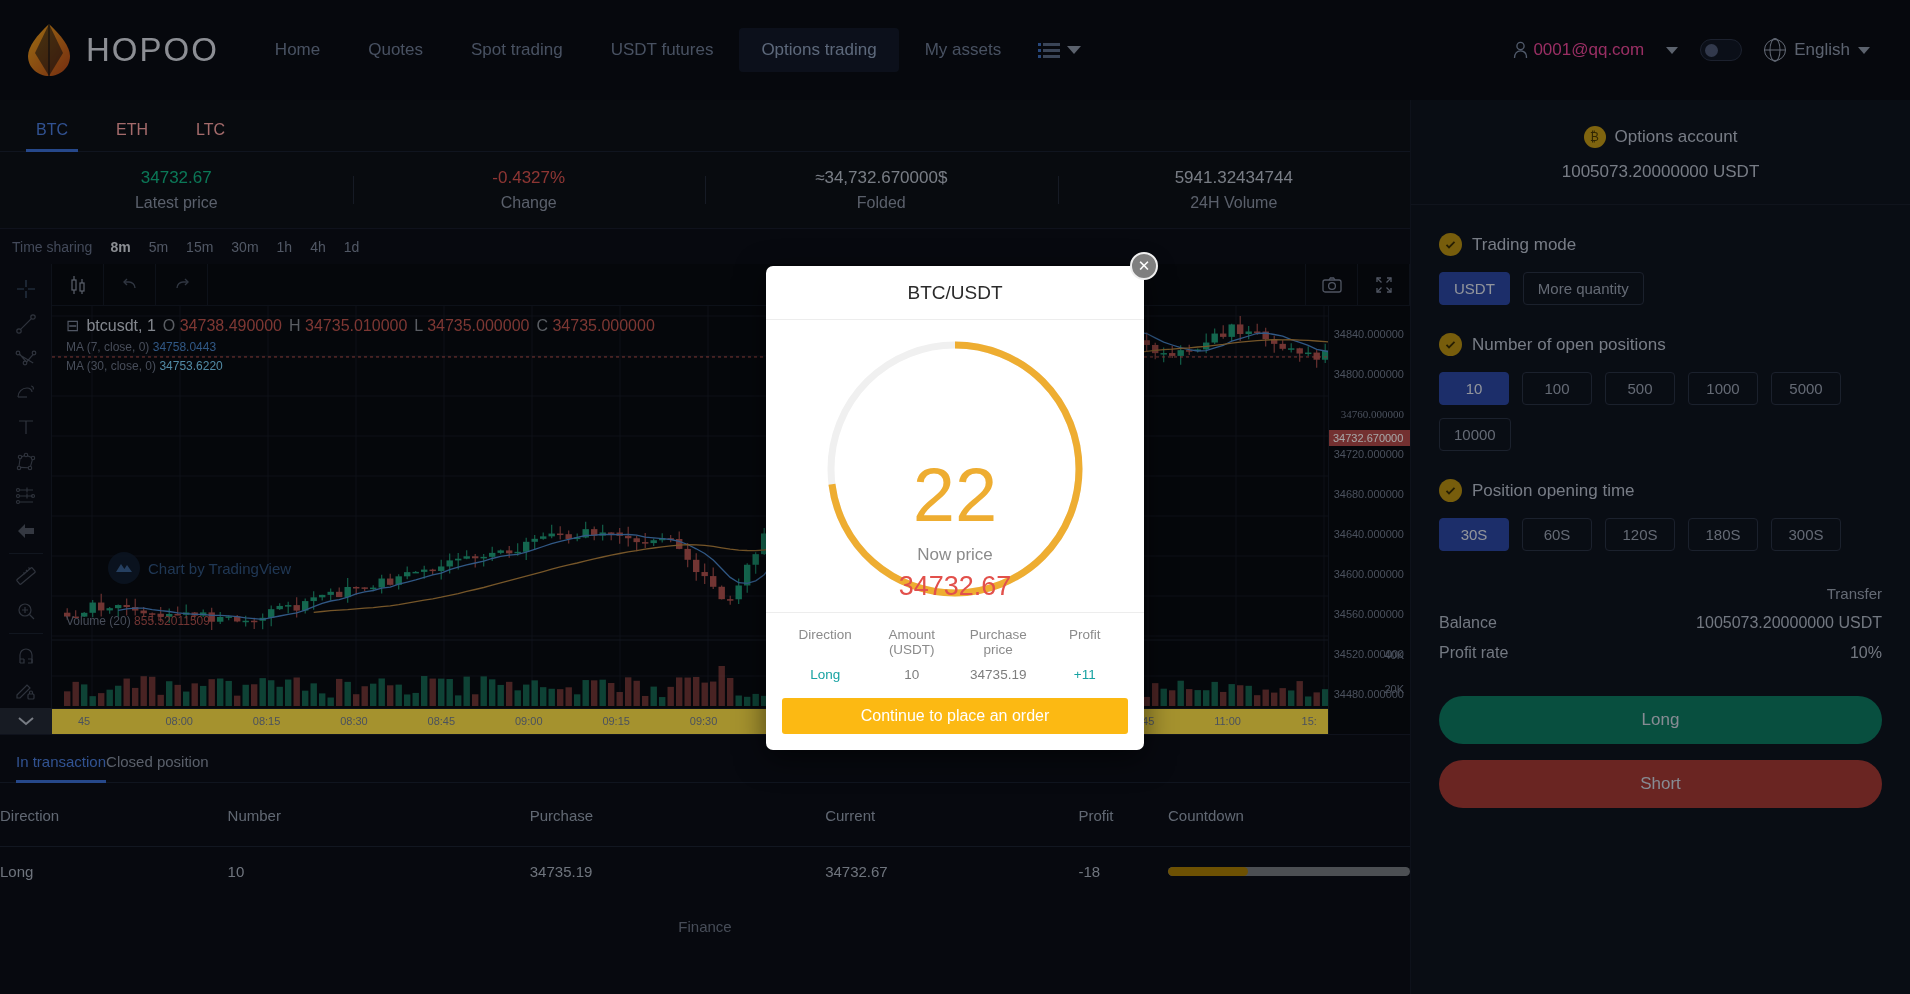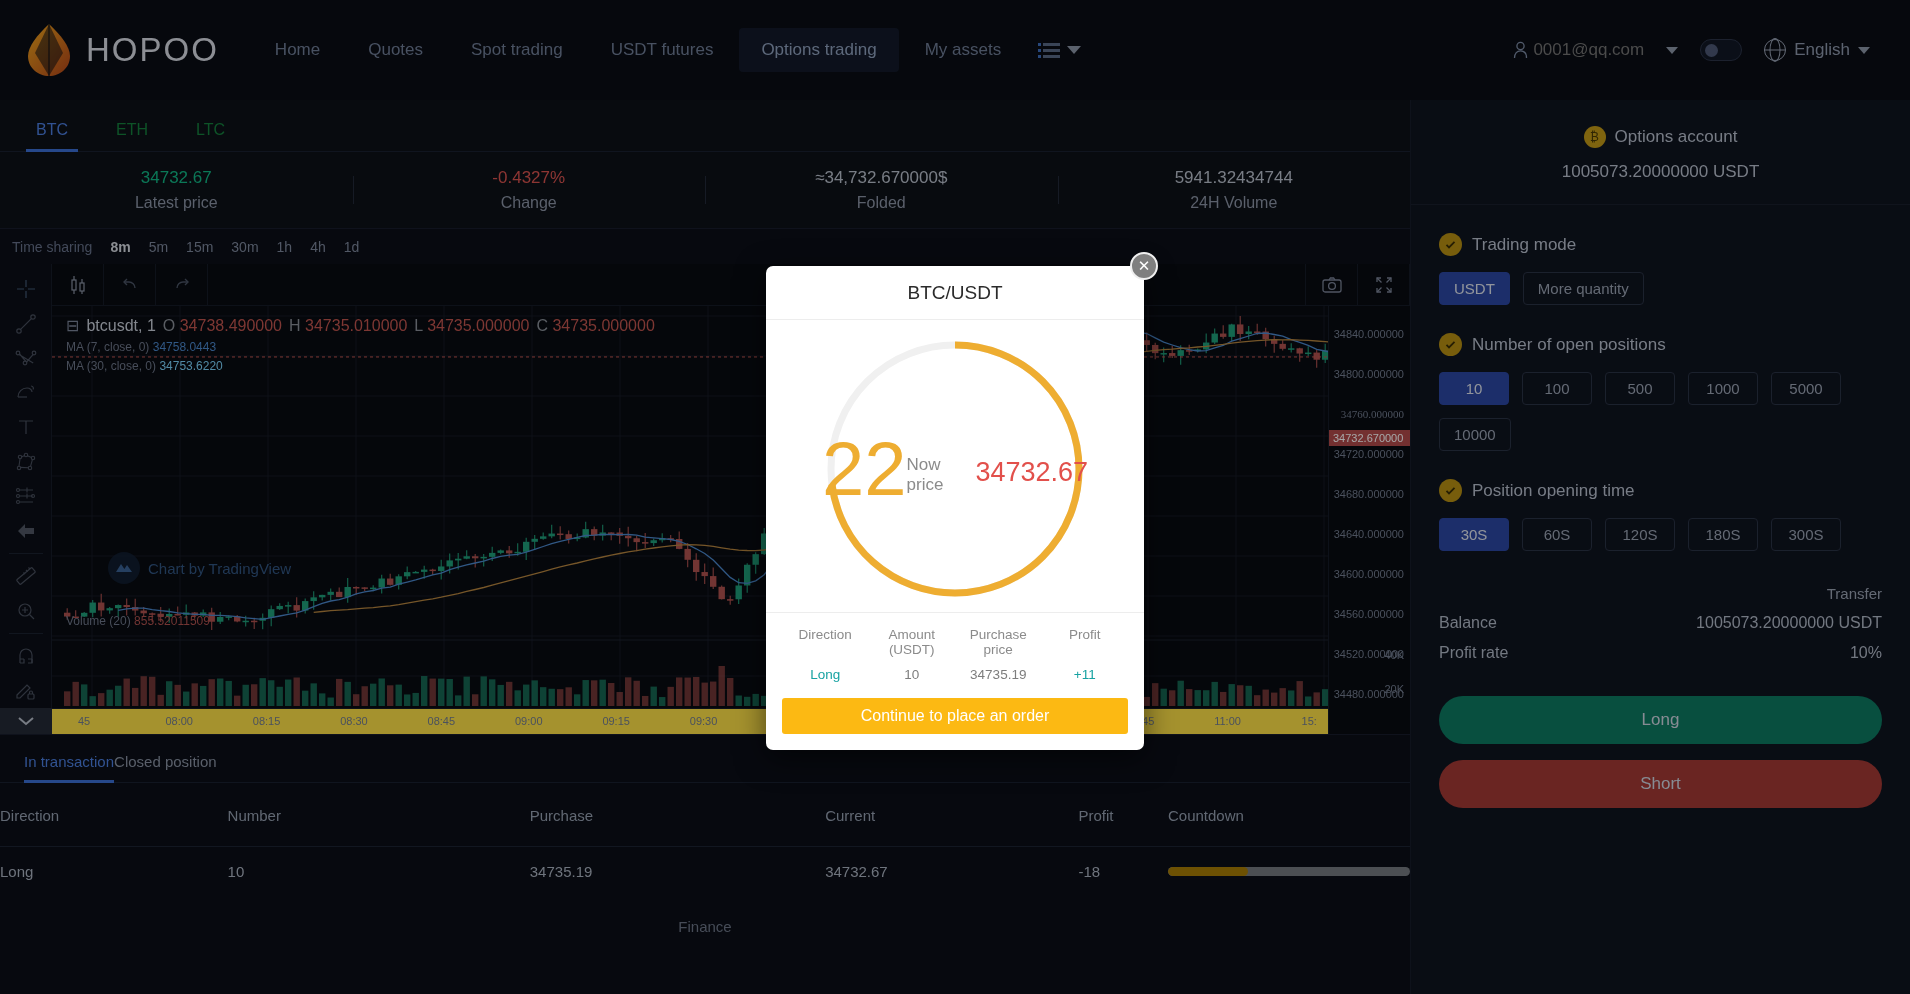--- a/index.html
+++ b/index.html
@@ -31,41 +31,41 @@
   .nav a.active { background:#131a2a; color:#8fa0bd; }
   .nav-menu { display:flex; align-items:center; gap:7px; padding: 10px 16px; cursor:pointer;}
   .list-icon { display:flex; flex-direction:column; gap:3px; }
   .list-icon i { display:block; width:17px; height:3px; background:#5a6a86; position:relative; }
   .list-icon i:before { content:''; position:absolute; left:-5px; top:0; width:3px; height:3px; background:#3e6fbf;}
   .caret { width:0;height:0;border-left:7px solid transparent;border-right:7px solid transparent;border-top:8px solid #8d97a8;}
   .header-right {
     margin-left:auto; display:flex; align-items:center; gap: 22px;
     padding-right: 14px;
   }
-  .user { display:flex; align-items:center; gap:4px; color:#737373; font-size:17px; }
+  .user { display:flex; align-items:center; gap:4px; color:#ec4899; font-size:17px; }
   .toggle {
     width: 42px; height: 22px; border-radius: 11px; background:#111725;
     border:1px solid #2b3purple; border:1px solid #2c3methods;
     border:1px solid #2b3448; position:relative;
   }
   .toggle .knob { position:absolute; left:4px; top:4px; width:13px;height:13px;border-radius:50%;background:#4d5875;}
   .lang { display:flex; align-items:center; gap:8px; color:#8e99ad; font-size:17px;}
   .globe { width:22px;height:22px;border:1.6px solid #9aa4b6;border-radius:50%;position:relative;}
   .globe:before{content:'';position:absolute;left:50%;top:-1.6px;transform:translateX(-50%);width:9px;height:21.4px;border:1.6px solid #9aa4b6;border-radius:50%;}
   .globe:after{content:'';position:absolute;left:-1.6px;top:50%;transform:translateY(-50%);width:21.4px;height:0;border-top:1.6px solid #9aa4b6;}
   .caret-sm { width:0;height:0;border-left:6px solid transparent;border-right:6px solid transparent;border-top:7px solid #8d97a8;}
 
   
   .body-wrap { display:flex; width:100%; height: 894px; }
   .left-col { width: 1410px; height:100%; background:#0d1118; position:relative; }
   .right-col { width: 500px; height:100%; background:#0f1420; border-left:1px solid #161c2a; }
 
   
   .coin-tabs { display:flex; align-items:flex-end; height:52px; padding-left:14px; gap:4px; border-bottom:1px solid #1a2130;}
-  .coin-tab { padding: 0 22px 12px; font-size:16px; color:#15803d; cursor:pointer; position:relative;}
+  .coin-tab { padding: 0 22px 12px; font-size:16px; color:#fca5a5; cursor:pointer; position:relative;}
   .coin-tab.active { color:#4c7fe0; }
   .coin-tab.active:after{content:'';position:absolute;left:12px;right:12px;bottom:-1px;height:3px;background:#3b6fd4;}
 
   
   .stats { display:flex; height: 76px; align-items:center; }
   .stat { flex:1; text-align:center; position:relative; }
   .stat + .stat:before{content:'';position:absolute;left:0;top:8px;bottom:8px;width:1px;background:#222a3a;}
   .stat .v { font-size:17px; margin-bottom:6px; }
   .stat .l { font-size:16px; color:#8b94a5; }
   .v.green { color:#12b886; }
@@ -111,21 +111,21 @@
   .tv-text{color:#3f6ea8;font-size:15px;}
 
   .price-axis { position:absolute; right:0; top:42px; bottom:0; width:82px; border-left:1px solid #151b27; background:#080b11; z-index:5;}
   .pa-tick { position:absolute; right:6px; font-size:11px; color:#737d90; }
   .pa-now { position:absolute; right:0; left:0; background:#b14b4b; color:#fff; font-size:11px; padding:2px 4px; text-align:left; }
   .time-axis { position:absolute; left:0; right:82px; bottom:0; height:26px; border-top:1px solid #151b27; background:#fde047; z-index:5;}
   .ta-tick{position:absolute;top:6px;font-size:11px;color:#737d90;}
 
   
   .bottom { height:336px; background:#0b0f17; border-top:1px solid #171d2b; }
-  .bt-tabs { display:flex; align-items:flex-end; height:48px; padding-left:24px; border-bottom:1px solid #1a2130;}
+  .bt-tabs { display:flex; align-items:flex-end; height:48px; padding-left:16px; border-bottom:1px solid #1a2130;}
   .bt-tab{ font-size:15px; color:#8a93a4; padding-bottom:12px; cursor:pointer; position:relative;}
   .bt-tab.active{color:#4c7fe0;}
   .bt-tab.active:after{content:'';position:absolute;left:0;right:0;bottom:-1px;height:3px;background:#3b6fd4;}
   table.pos { width:100%; border-collapse:collapse; }
   table.pos th{ text-align:left; font-weight:400; font-size:15px;color:#96a0b1; padding:24px 0 22px; }
   table.pos td{ font-size:15px; color:#aab2c0; padding:16px 0; }
   table.pos thead tr{ border-bottom:1px solid #1c2433; }
   .c1{width:260px;padding-left:50px;} .c2{width:350px;} .c3{width:340px;}
   .c4{width:290px;} .c5{width:100px;} .c6{}
   td.long{color:#1f9e7a;}
@@ -170,21 +170,21 @@
   .modal-close{
     position:absolute; right:-14px; top:-14px; width:28px;height:28px;border-radius:50%;
     background:#7f7f7f; color:#fff; display:flex;align-items:center;justify-content:center;
     font-size:15px; cursor:pointer; border:2px solid #efefef;
   }
   .modal-title{ text-align:center; font-size:19px; color:#2b2b2b; padding:16px 0 15px; border-bottom:1px solid #ededed;}
   .gauge-wrap{ display:flex; justify-content:center; padding: 16px 0 10px; }
   .gauge{ position:relative; width:266px; height:266px; }
   .gauge svg{ display:block; }
   .gauge-inner{
-    position:absolute; inset:0; display:flex;align-items:center;justify-content:space-between;
+    position:absolute; inset:0; display:flex;flex-direction:column;align-items:center;justify-content:flex-end;
   }
   .gauge-num{ font-size:76px; color:#eead31; line-height:1; font-weight:400; }
   .gauge-lbl{ font-size:17px; color:#8b8b8b; margin-top:12px; }
   .gauge-price{ font-size:27px; color:#e2504b; margin-top:6px; }
   .modal-table{ border-top:1px solid #ededed; padding: 14px 16px 16px; }
   .mt-row{ display:flex; }
   .mt-row > div{ flex:1; text-align:center; font-size:13.5px; }
   .mt-head > div{ color:#8b8b8b; padding-bottom:10px; }
   .mt-body > div{ color:#7d7d7d; }
   .mt-body .dir{ color:#17a2a2; }

